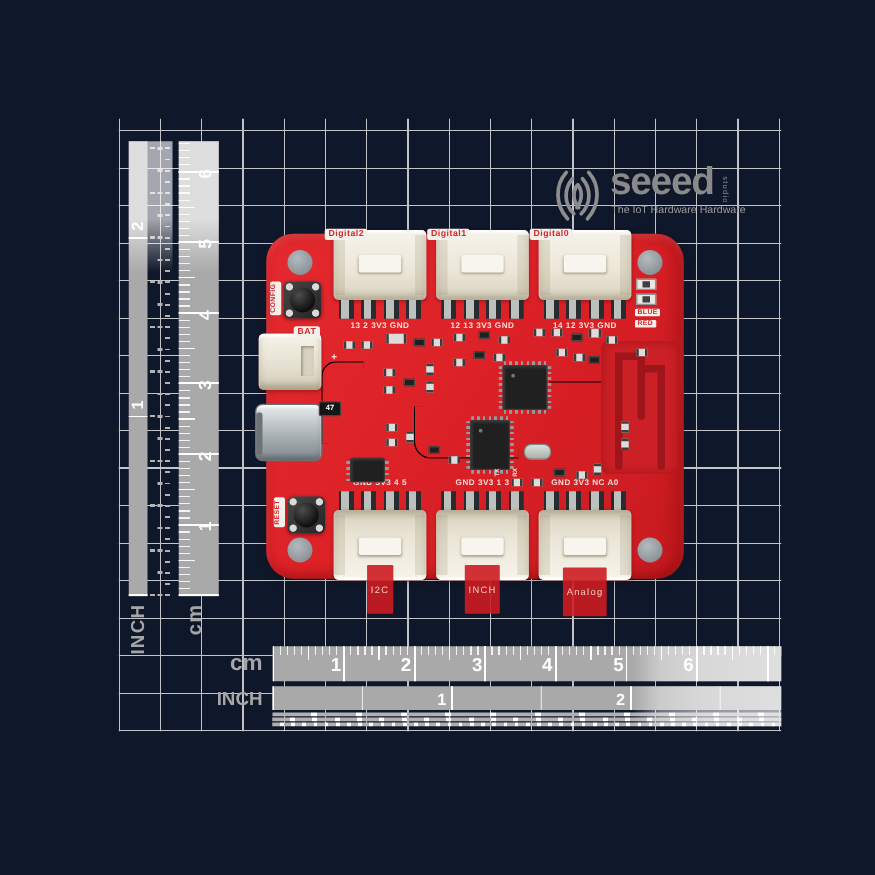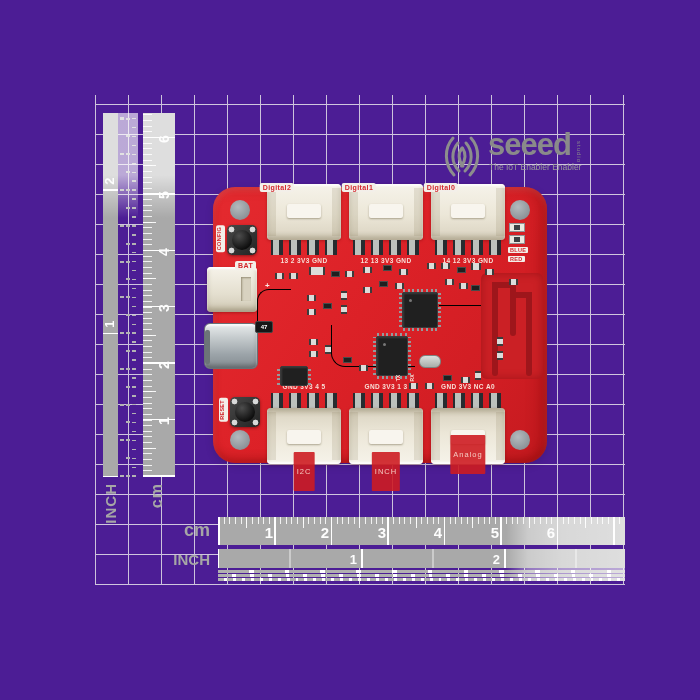--- a/index.html
+++ b/index.html
@@ -1,17 +1,17 @@
 <!DOCTYPE html>
 <html><head>
 <meta charset="utf-8">
 <style>
   html,body{margin:0;padding:0;background:#fff;}
   *{box-sizing:border-box;}
-  .stage{position:relative;width:700px;height:700px;background:#4c1d95;overflow:hidden;
+  .stage{position:relative;width:700px;height:700px;background:#0f172a;overflow:hidden;
          font-family:"Liberation Sans",sans-serif;}
   
   .grid{position:absolute;left:95px;top:95px;width:530px;height:490px;opacity:.8;
         background-image:
           repeating-linear-gradient(90deg,#ededed 0 1px,transparent 1px 33px),
           repeating-linear-gradient(0deg,#f1f1f1 0 1px,transparent 1px 30px);}
   
   .logo{position:absolute;left:440px;top:135px;width:180px;height:48px;}
   .logo-icon{position:absolute;left:0;top:0;width:44px;height:44px;}
   .logo-text{position:absolute;left:48px;top:-8px;font-size:31px;font-weight:bold;
@@ -165,21 +165,21 @@
         <path d="M13,3 C4,13 4,29 14,40"></path>
         <path d="M18,8 C11,16 11,28 19,36"></path>
         <path d="M22,13 C18,18 18,25 23,31"></path>
         <path d="M31,3 C40,13 40,29 30,40"></path>
         <path d="M26,8 C33,16 33,28 25,36"></path>
         <path d="M22.5,13 C26,18 26,25 21.5,31"></path>
       </g>
     </svg>
     <div class="logo-text">seeed</div>
     <div class="logo-studio">studio</div>
-    <div class="logo-tagline">The IoT Enabler Enabler</div>
+    <div class="logo-tagline">The IoT Hardware Hardware</div>
   </div>
 
   <div class="vruler vr-inch">
     <div class="vr-inch-band"></div>
     <div class="vr-inch-lines"></div>
     <div class="vr-finetick vr-ft1"></div>
     <div class="vr-finetick vr-ft2"></div>
     <div class="vr-finetick vr-ft3"></div>
     <span class="vnum" style="left:-1px;top:203px;font-size:13px">1</span>
     <span class="vnum" style="left:-1px;top:60px;font-size:13px">2</span>
@@ -301,21 +301,21 @@
       <div class="bport-name" style="top:265px;margin-left:6px">INCH</div>
     </div>
     <div>
       <div class="pin-label" style="left:218px;top:196px;width:74px">GND 3V3 NC A0</div>
       <div class="pins" style="left:222px;top:206px"></div>
       <div class="grove bottom" style="left:218px;top:221px">
         <div class="g-side" style="left:0"></div>
         <div class="g-side" style="right:0"></div>
         <div class="g-tab"></div>
       </div>
-      <div class="bport-name" style="top:248px;margin-left:88px">Analog</div>
+      <div class="bport-name" style="top:267px;margin-left:88px">Analog</div>
     </div>
 
     <div class="port-chip" style="left:22px;top:74px;transform:none">BAT</div>
     <div class="bat">
       <div class="bat-slot"></div>
     </div>
     <span class="mark" style="left:52px;top:94px">+</span>
 
     <div class="usb">
       <div class="usb-lip"></div>

